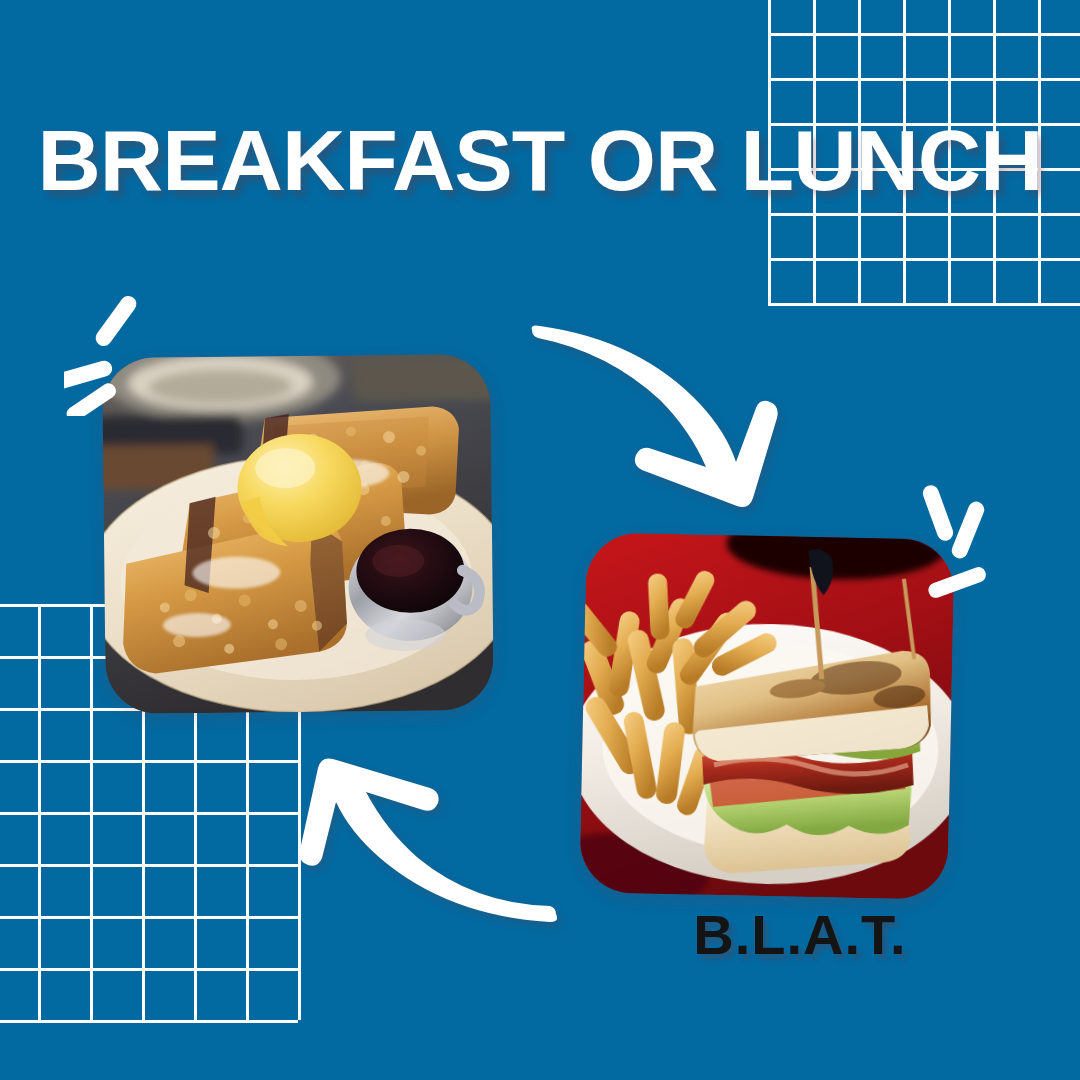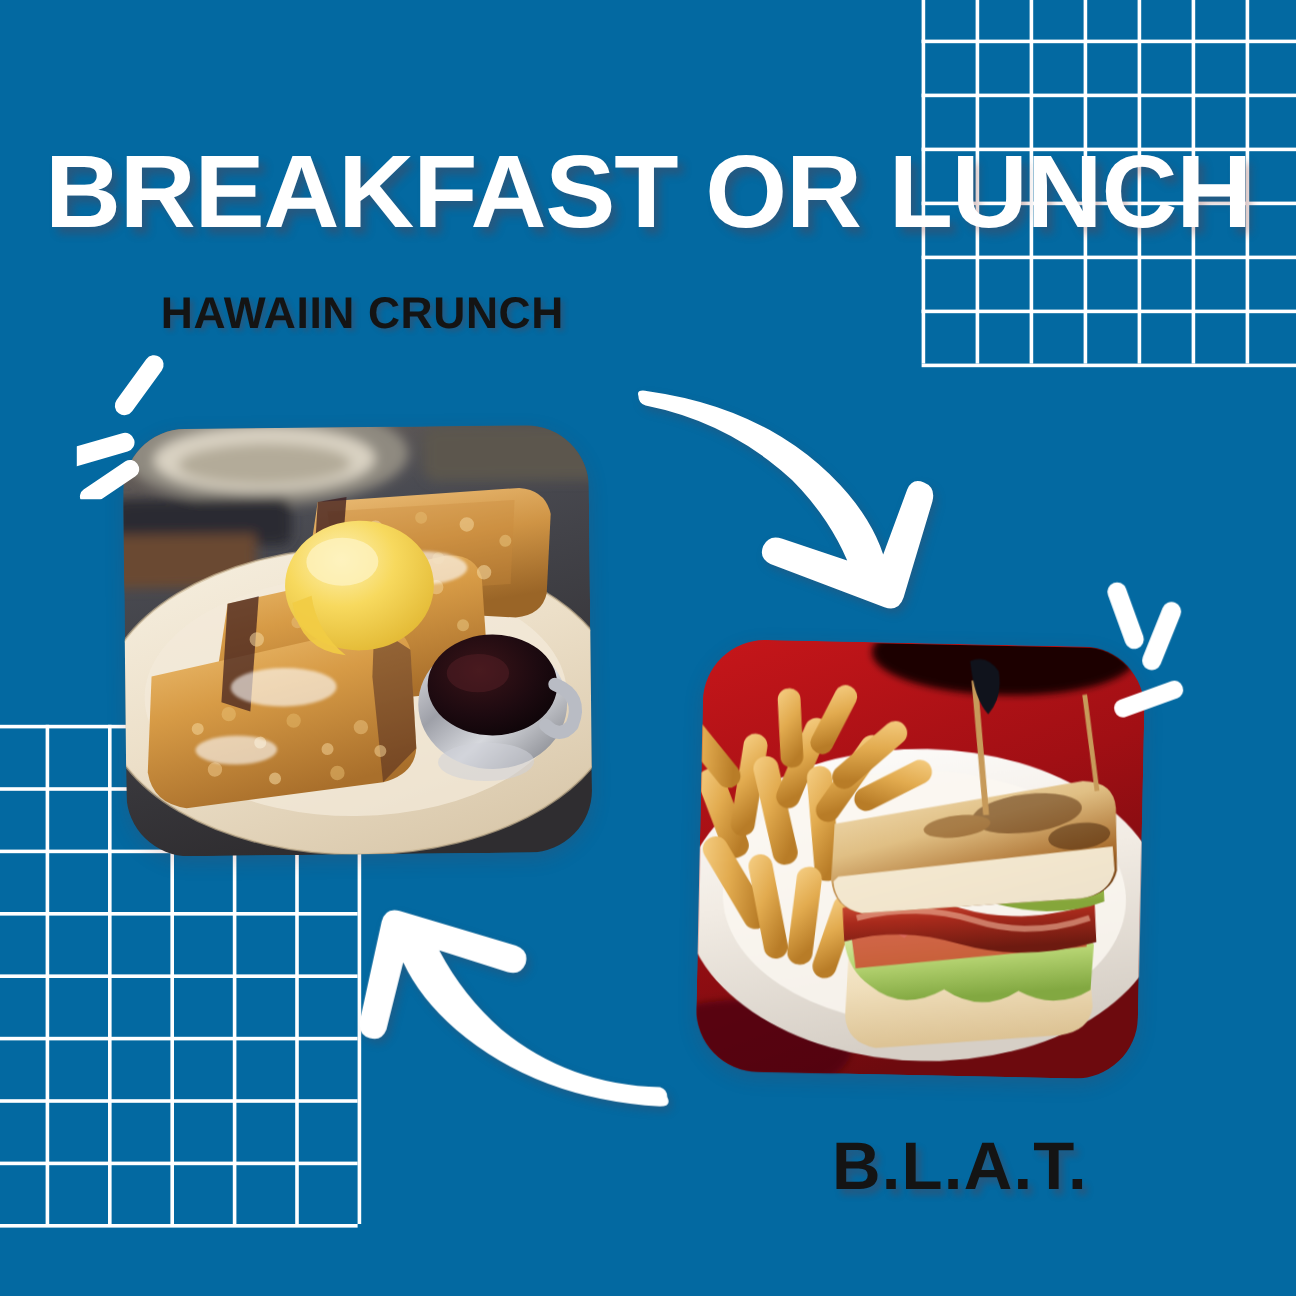--- a/index.html
+++ b/index.html
@@ -72,21 +72,21 @@
     line-height: 50px;
     font-weight: bold;
     letter-spacing: 0.5px;
     text-shadow: 3px 3px 4px rgba(120,50,50,0.28);
   }
 
   
   #caption-right {
     position: absolute;
     left: 610px;
-    top: 942px;
+    top: 905px;
     width: 380px;
     text-align: center;
     color: #121212;
     font-size: 56px;
     line-height: 60px;
     font-weight: bold;
     letter-spacing: 1px;
     text-shadow: 4px 5px 5px rgba(120,50,50,0.28);
   }
 
@@ -162,21 +162,20 @@
       <div class="ln v" style="left: 104px; top: 0px; height: 416px; background: rgb(255, 255, 255);"></div>
       <div class="ln v" style="left: 156px; top: 0px; height: 416px; background: rgb(255, 255, 255);"></div>
       <div class="ln v" style="left: 208px; top: 0px; height: 416px; background: rgb(255, 255, 255);"></div>
       <div class="ln v" style="left: 260px; top: 0px; height: 416px; background: rgb(255, 255, 255);"></div>
       <div class="ln v" style="left: 312px; top: 0px; height: 416px; background: rgb(255, 255, 255);"></div>
     </div>
 
   <div id="title" style="color: rgb(255, 255, 255);">BREAKFAST OR LUNCH</div>
 
   <div id="subtitle-left" style="color: rgb(20, 20, 20);">
-    <div>HAWAIIN CRUNCH</div>
   </div>
 
   <div class="photo" id="photo-frenchtoast">
     <svg viewBox="0 0 388 356" preserveAspectRatio="xMidYMid slice">
       <defs>
         <linearGradient id="ft-bg" x1="0" y1="0" x2="0.3" y2="1">
           <stop offset="0" stop-color="#6e6258"></stop>
           <stop offset="0.3" stop-color="#4a4b52"></stop>
           <stop offset="1" stop-color="#2f2d30"></stop>
         </linearGradient>

